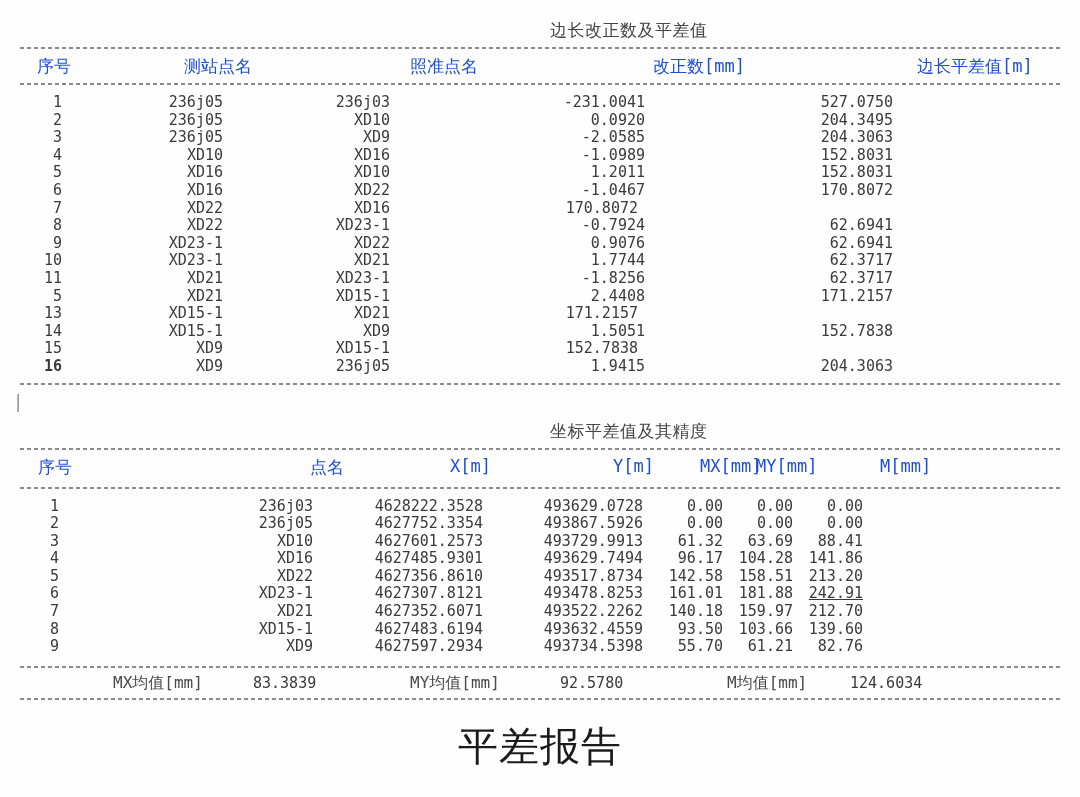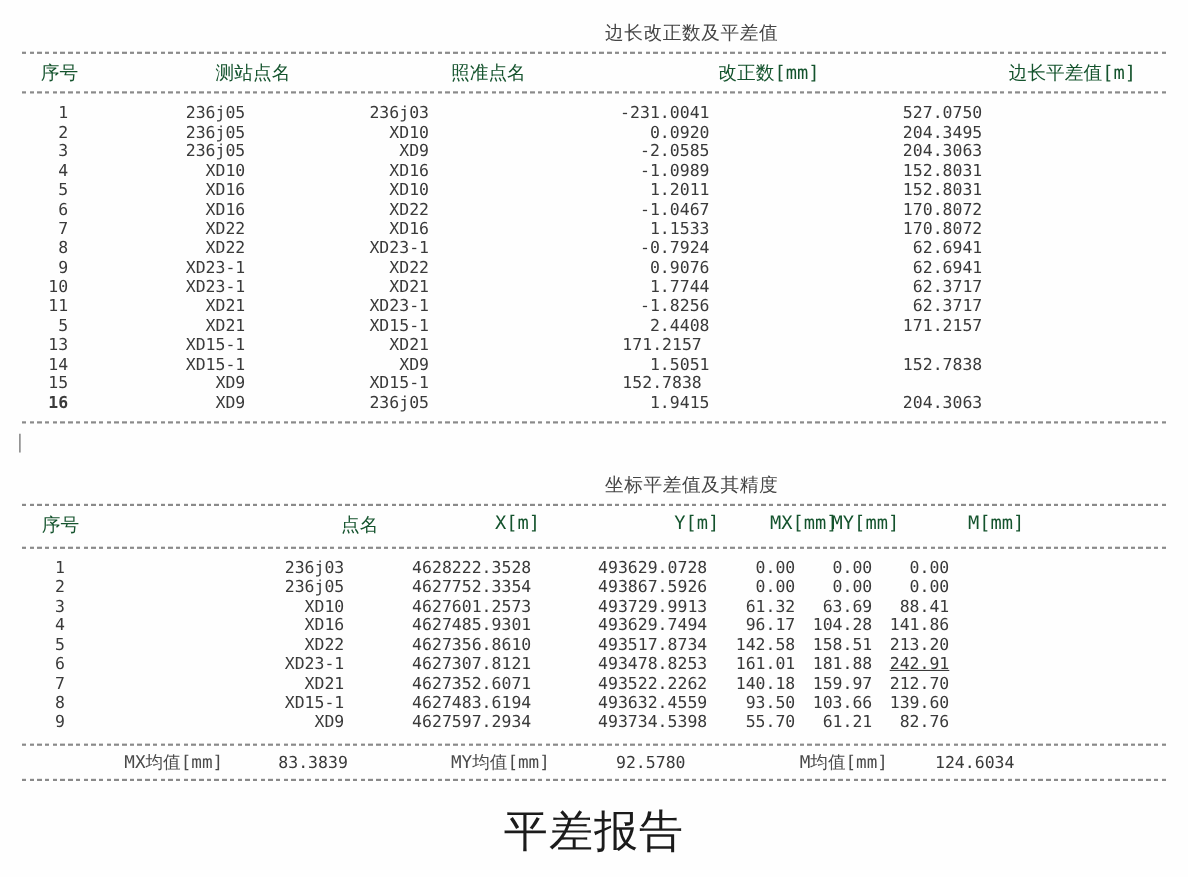--- a/index.html
+++ b/index.html
@@ -11,30 +11,30 @@
   .report { padding-top:20px; }
   .tbl-title {
     margin:0 0 0 550px; font-size:17px; line-height:20px;
     font-weight:400; color:#454545; letter-spacing:0.5px;
   }
   .dash {
     margin-left:20px; width:1040px; height:2px;
     background:repeating-linear-gradient(90deg,#8a8a8a 0 4px,transparent 4px 7px);
   }
   .dash-1 { margin-top:7px; }
-  .hdr-row { position:relative; height:34px; font-size:17px; color:#14532d; }
+  .hdr-row { position:relative; height:34px; font-size:17px; color:#1d4ed8; }
   .hdr-row .h { position:absolute; top:6px; white-space:nowrap; }
   .t2-hdr { height:37px; }
   .tbody { padding-top:9px; }
   .drow { display:flex; height:17.6px; line-height:17.6px; font-size:15px; margin-left:20px; }
   .dcell { display:inline-block; text-align:right; white-space:pre; box-sizing:border-box; }
   .dash-after-body { margin-top:7px; }
   .cursor-line { height:22px; margin-top:6px; margin-left:13px;
     font-size:17px; line-height:22px; color:#8a8a8a; }
-  .t2-title { margin-top:18px; }
+  .t2-title { margin-top:8px; }
   .dash-t2-bottom { margin-top:10px; }
   .sum-row { position:relative; height:30px; font-size:16px; color:#4a4a4a; }
   .sum-row .s { position:absolute; top:5px; white-space:nowrap; }
   .sum-row .sv { font-size:15px; top:6px; color:#3a3a3a; }
   .caption {
     margin-top:24px; text-align:center;
     font-size:40px; line-height:44px; color:#1b1b1b; font-weight:500;
     letter-spacing:1px;
   }
 </style>
@@ -42,21 +42,21 @@
 <body>
 
 <div class="page">
   <div class="report">
 
     <h2 class="tbl-title">边长改正数及平差值</h2>
     <div class="dash dash-1"></div>
 
     <div class="hdr-row">
       <span class="h" style="left:37px">序号</span>
-      <span class="h" style="left:196px">测站点名</span>
+      <span class="h" style="left:184px">测站点名</span>
       <span class="h" style="left:410px">照准点名</span>
       <span class="h" style="left:653px">改正数[mm]</span>
       <span class="h" style="left:917px">边长平差值[m]</span>
     </div>
     <div class="dash"></div>
 
     <div class="tbody" id="t1-body">
         <div class="drow">
           <span class="dcell" style="width: 42px;">1</span>
           <span class="dcell" style="width: 161px;">236j05</span>
@@ -96,21 +96,20 @@
           <span class="dcell" style="width: 42px;">6</span>
           <span class="dcell" style="width: 161px;">XD16</span>
           <span class="dcell" style="width: 167px;">XD22</span>
           <span class="dcell" style="width: 255px;">-1.0467</span>
           <span class="dcell" style="width: 248px;">170.8072</span>
         </div>
         <div class="drow">
           <span class="dcell" style="width: 42px;">7</span>
           <span class="dcell" style="width: 161px;">XD22</span>
           <span class="dcell" style="width: 167px;">XD16</span>
-          <span class="dcell" style="width: 255px;">1.1533</span>
           <span class="dcell" style="width: 248px;">170.8072</span>
         </div>
         <div class="drow">
           <span class="dcell" style="width: 42px;">8</span>
           <span class="dcell" style="width: 161px;">XD22</span>
           <span class="dcell" style="width: 167px;">XD23-1</span>
           <span class="dcell" style="width: 255px;">-0.7924</span>
           <span class="dcell" style="width: 248px;">62.6941</span>
         </div>
         <div class="drow">

